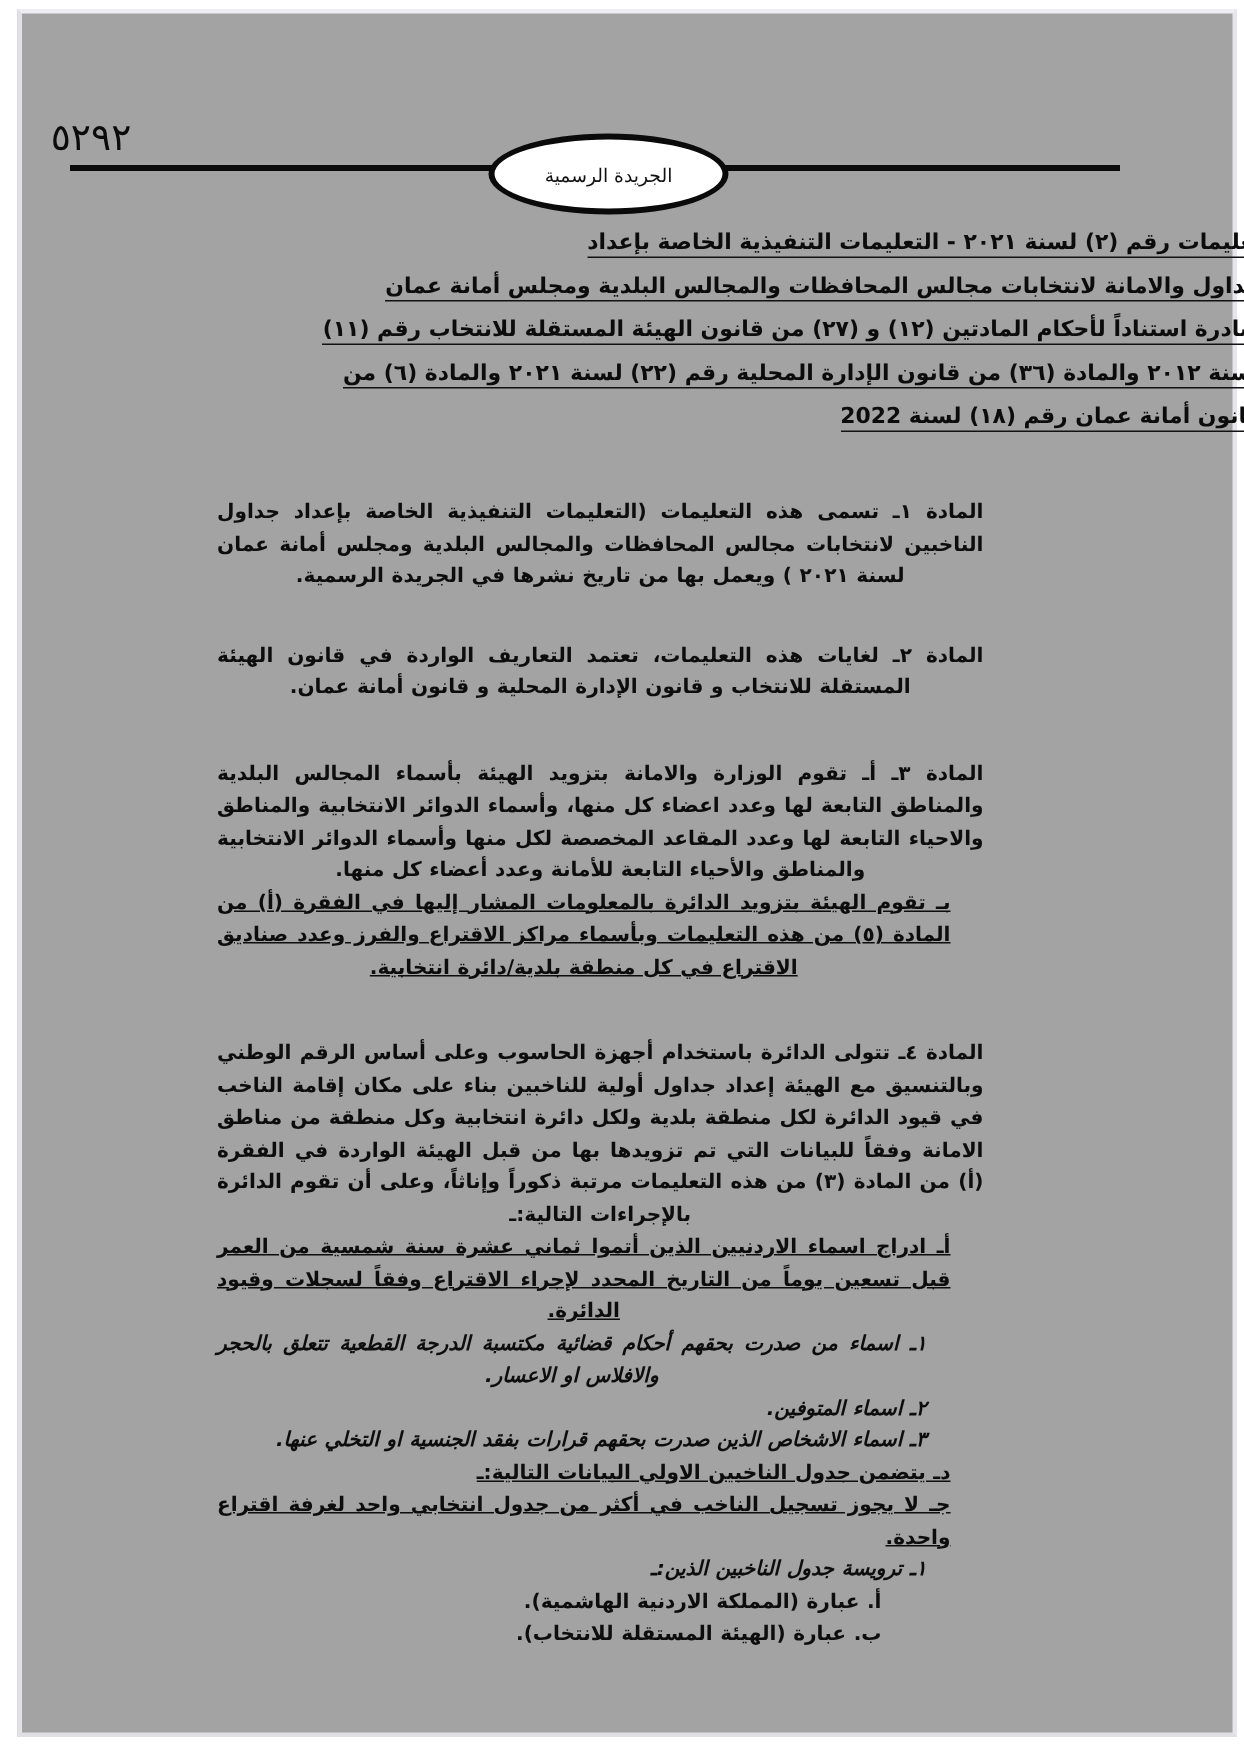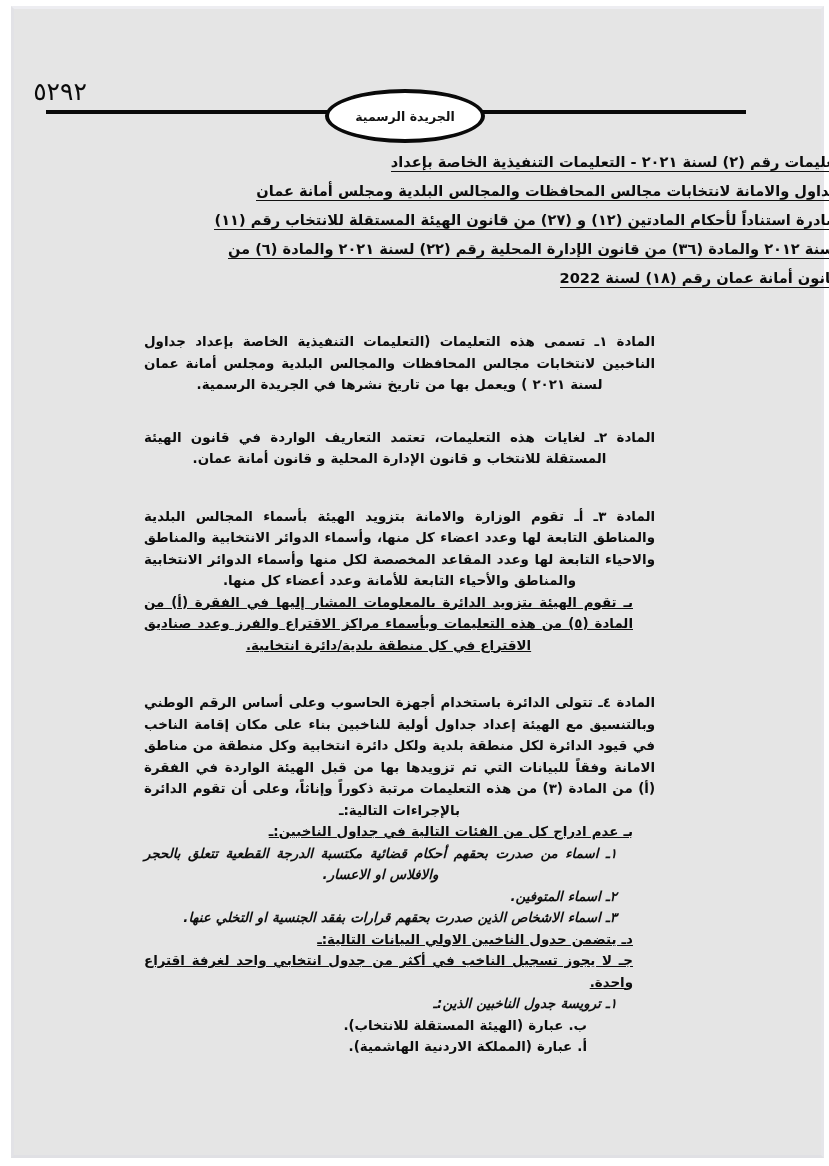--- a/index.html
+++ b/index.html
@@ -15,21 +15,21 @@
     overflow: hidden;
   }
 
   
   #page-sheet {
     position: absolute;
     left: 8px;
     top: 6px;
     width: 813px;
     height: 1152px;
-    background: #e5e5e5;
+    background: #a3a3a3;
     border-left: 3px solid #e2e2e6;
     border-right: 3px solid #e6e6ea;
     border-top: 3px solid #ededf1;
     border-bottom: 3px solid #e0e0e4;
     box-sizing: border-box;
   }
 
   
   #header-band {
     position: absolute;
@@ -68,21 +68,21 @@
     border: 4px solid #0a0a0a;
     border-radius: 50%;
     background: #ffffff;
     display: flex;
     align-items: center;
     justify-content: center;
   }
   #gazette-oval-label {
     font-family: "DejaVu Sans", "Liberation Sans", sans-serif;
     font-size: 12.5px;
-    font-weight: 700;
+    font-weight: 400;
     color: #111;
     white-space: nowrap;
     direction: rtl;
   }
 
   
   #doc-title {
     position: absolute;
     left: 0;
     top: 138px;
@@ -196,25 +196,25 @@
 
     <div class="article-block">
       <p class="para lvl-article center-last">المادة ٣ـ أـ تقوم الوزارة والامانة بتزويد الهيئة بأسماء المجالس البلدية والمناطق التابعة لها وعدد اعضاء كل منها، وأسماء الدوائر الانتخابية والمناطق والاحياء التابعة لها وعدد المقاعد المخصصة لكل منها وأسماء الدوائر الانتخابية والمناطق والأحياء التابعة للأمانة وعدد أعضاء كل منها.</p>
       <p class="para lvl-sub center-last">بـ تقوم الهيئة بتزويد الدائرة بالمعلومات المشار إليها في الفقرة (أ) من المادة (٥) من هذه التعليمات وبأسماء مراكز الاقتراع والفرز وعدد صناديق الاقتراع في كل منطقة بلدية/دائرة انتخابية.</p>
     </div>
 
     <div class="gap-lg"></div>
 
     <div class="article-block">
       <p class="para lvl-article center-last">المادة ٤ـ تتولى الدائرة باستخدام أجهزة الحاسوب وعلى أساس الرقم الوطني وبالتنسيق مع الهيئة إعداد جداول أولية للناخبين بناء على مكان إقامة الناخب في قيود الدائرة لكل منطقة بلدية ولكل دائرة انتخابية وكل منطقة من مناطق الامانة وفقاً للبيانات التي تم تزويدها بها من قبل الهيئة الواردة في الفقرة (أ) من المادة (٣) من هذه التعليمات مرتبة ذكوراً وإناثاً، وعلى أن تقوم الدائرة بالإجراءات التالية:ـ</p>
-      <p class="para lvl-sub right-last">بـ عدم ادراج كل من الفئات التالية في جداول الناخبين:ـ</p>
+      <p class="para lvl-sub center-last">أـ ادراج اسماء الاردنيين الذين أتموا ثماني عشرة سنة شمسية من العمر قبل تسعين يوماً من التاريخ المحدد لإجراء الاقتراع وفقاً لسجلات وقيود الدائرة.</p>
       <p class="para lvl-num center-last">١ـ اسماء من صدرت بحقهم أحكام قضائية مكتسبة الدرجة القطعية تتعلق بالحجر والافلاس او الاعسار.</p>
       <p class="para lvl-num right-last">٢ـ اسماء المتوفين.</p>
       <p class="para lvl-num right-last">٣ـ اسماء الاشخاص الذين صدرت بحقهم قرارات بفقد الجنسية او التخلي عنها.</p>
       <p class="para lvl-sub right-last">دـ يتضمن جدول الناخبين الاولي البيانات التالية:ـ</p>
       <p class="para lvl-sub right-last">جـ لا يجوز تسجيل الناخب في أكثر من جدول انتخابي واحد لغرفة اقتراع واحدة.</p>
       <p class="para lvl-num right-last">١ـ ترويسة جدول الناخبين الذين:ـ</p>
+      <p class="para lvl-letter right-last">أ.  عبارة (المملكة الاردنية الهاشمية).</p>
       <p class="para lvl-letter right-last">ب.  عبارة (الهيئة المستقلة للانتخاب).</p>
-      <p class="para lvl-letter right-last">أ.  عبارة (المملكة الاردنية الهاشمية).</p>
     </div>
 
   </div>
 </div>
 
 </body></html>

